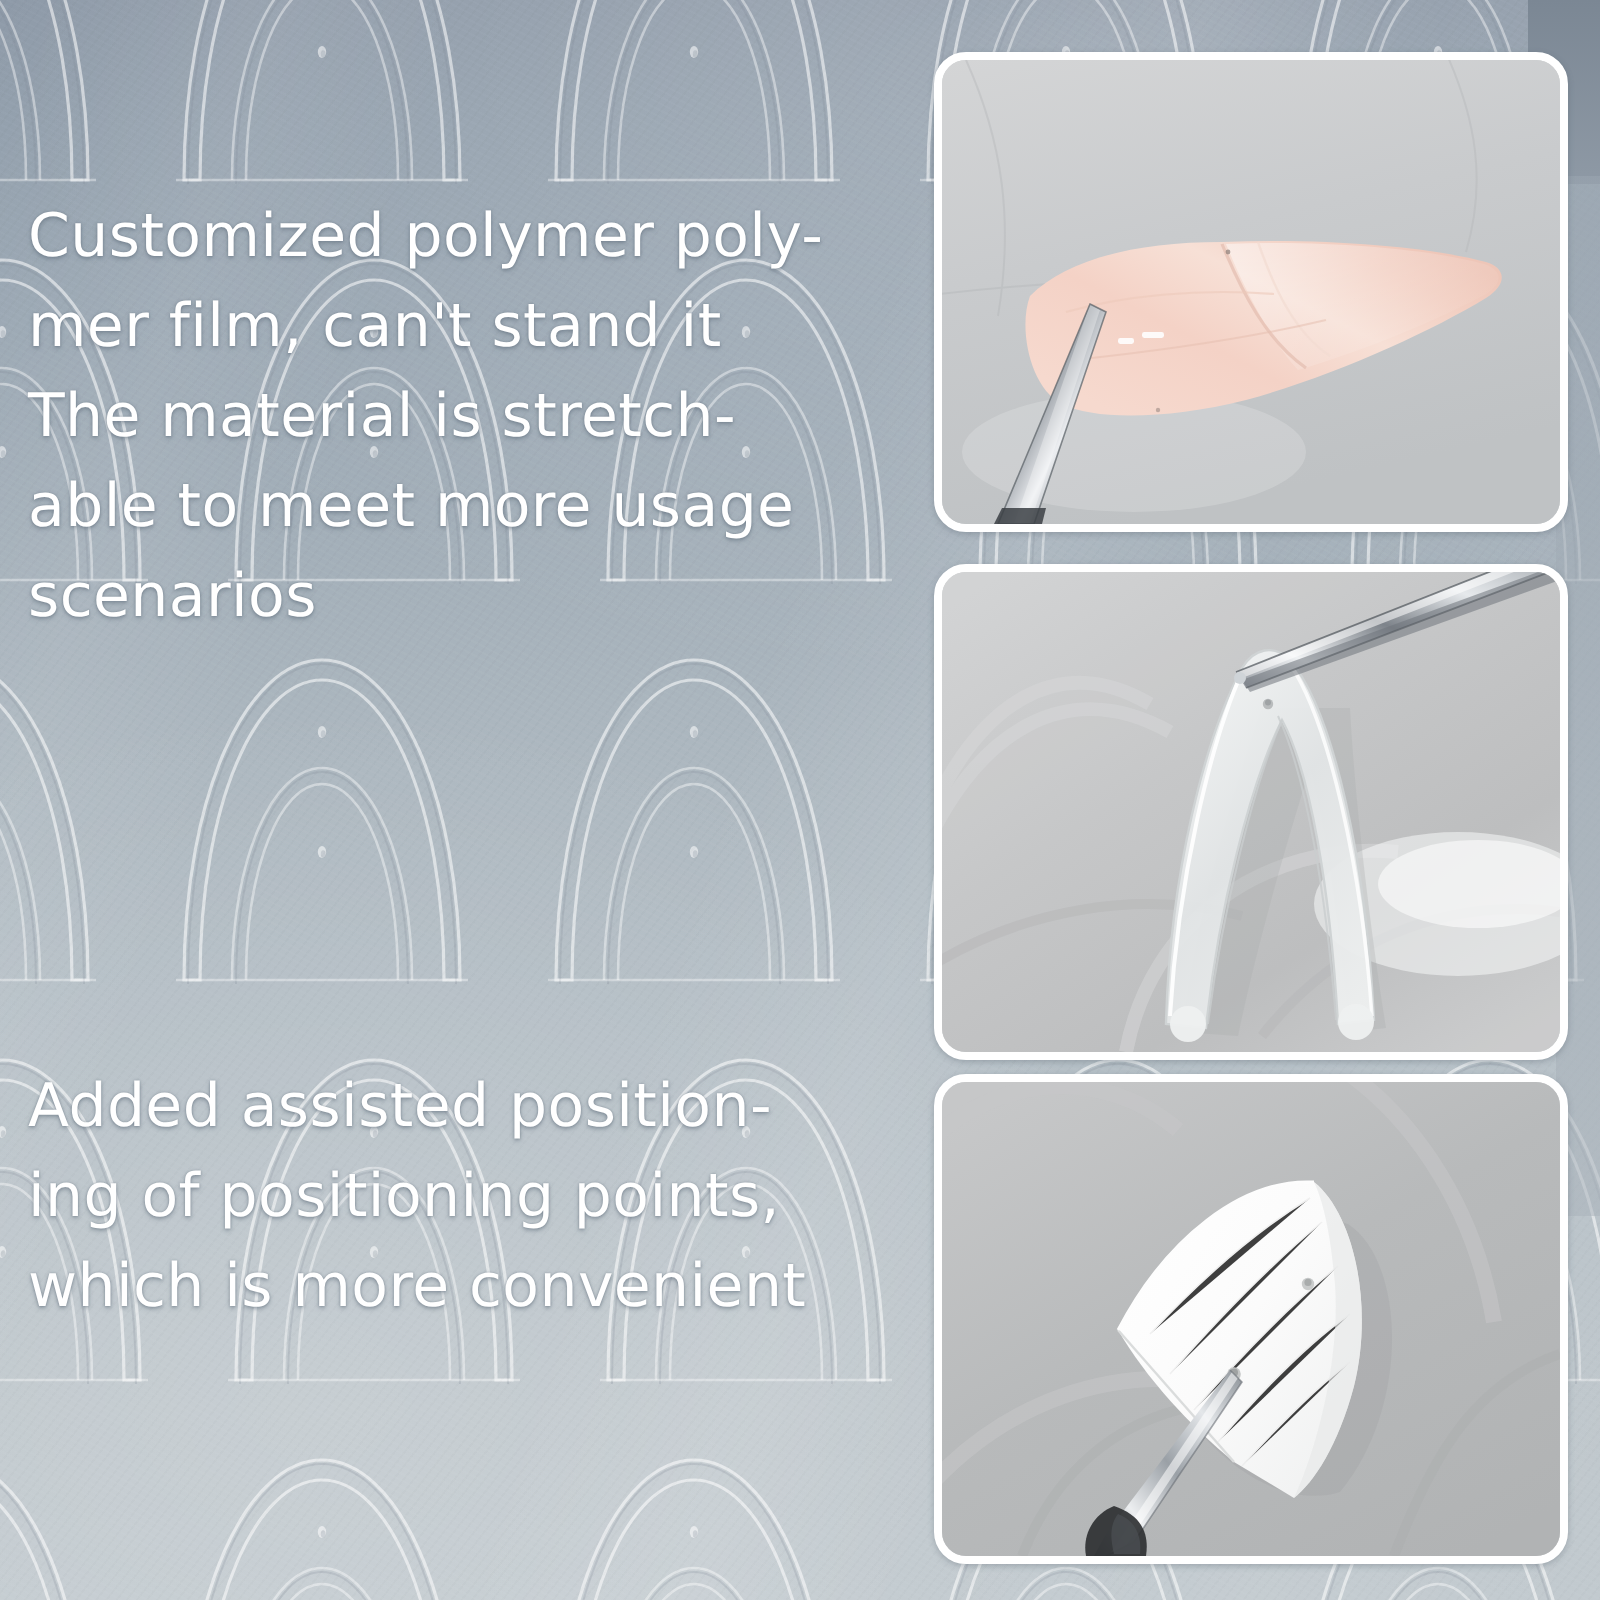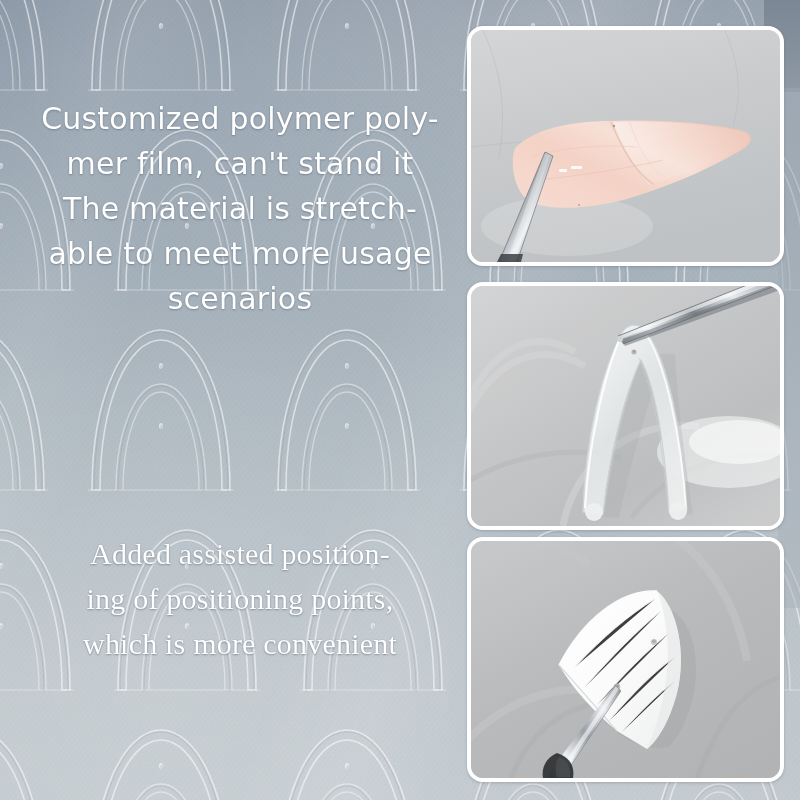--- a/index.html
+++ b/index.html
@@ -97,36 +97,34 @@
   .copy {
     position: absolute;
     color: #ffffff;
     font-family: "DejaVu Sans", sans-serif;
     font-weight: 400;
     letter-spacing: 0.2px;
     text-shadow:
       0 1px 2px rgba(90,104,118,0.55),
       0 0 1px rgba(90,104,118,0.45);
     white-space: pre-line;
-    text-align: center;
   }
   #copy-top {
     left: 14px;
     top: 96px;
     width: 452px;
     font-size: 30px;
     line-height: 45px;
   }
   #copy-bottom {
     left: 14px;
     top: 531px;
     width: 452px;
     font-size: 30px;
     line-height: 45px;
-    font-family: Liberation Serif, serif;
   }
 
   
   .photo-card {
     position: absolute;
     border: 4px solid #ffffff;
     border-radius: 16px;
     overflow: hidden;
     box-shadow: 0 1px 3px rgba(70,82,95,0.30);
     background: #cdd0d2;

